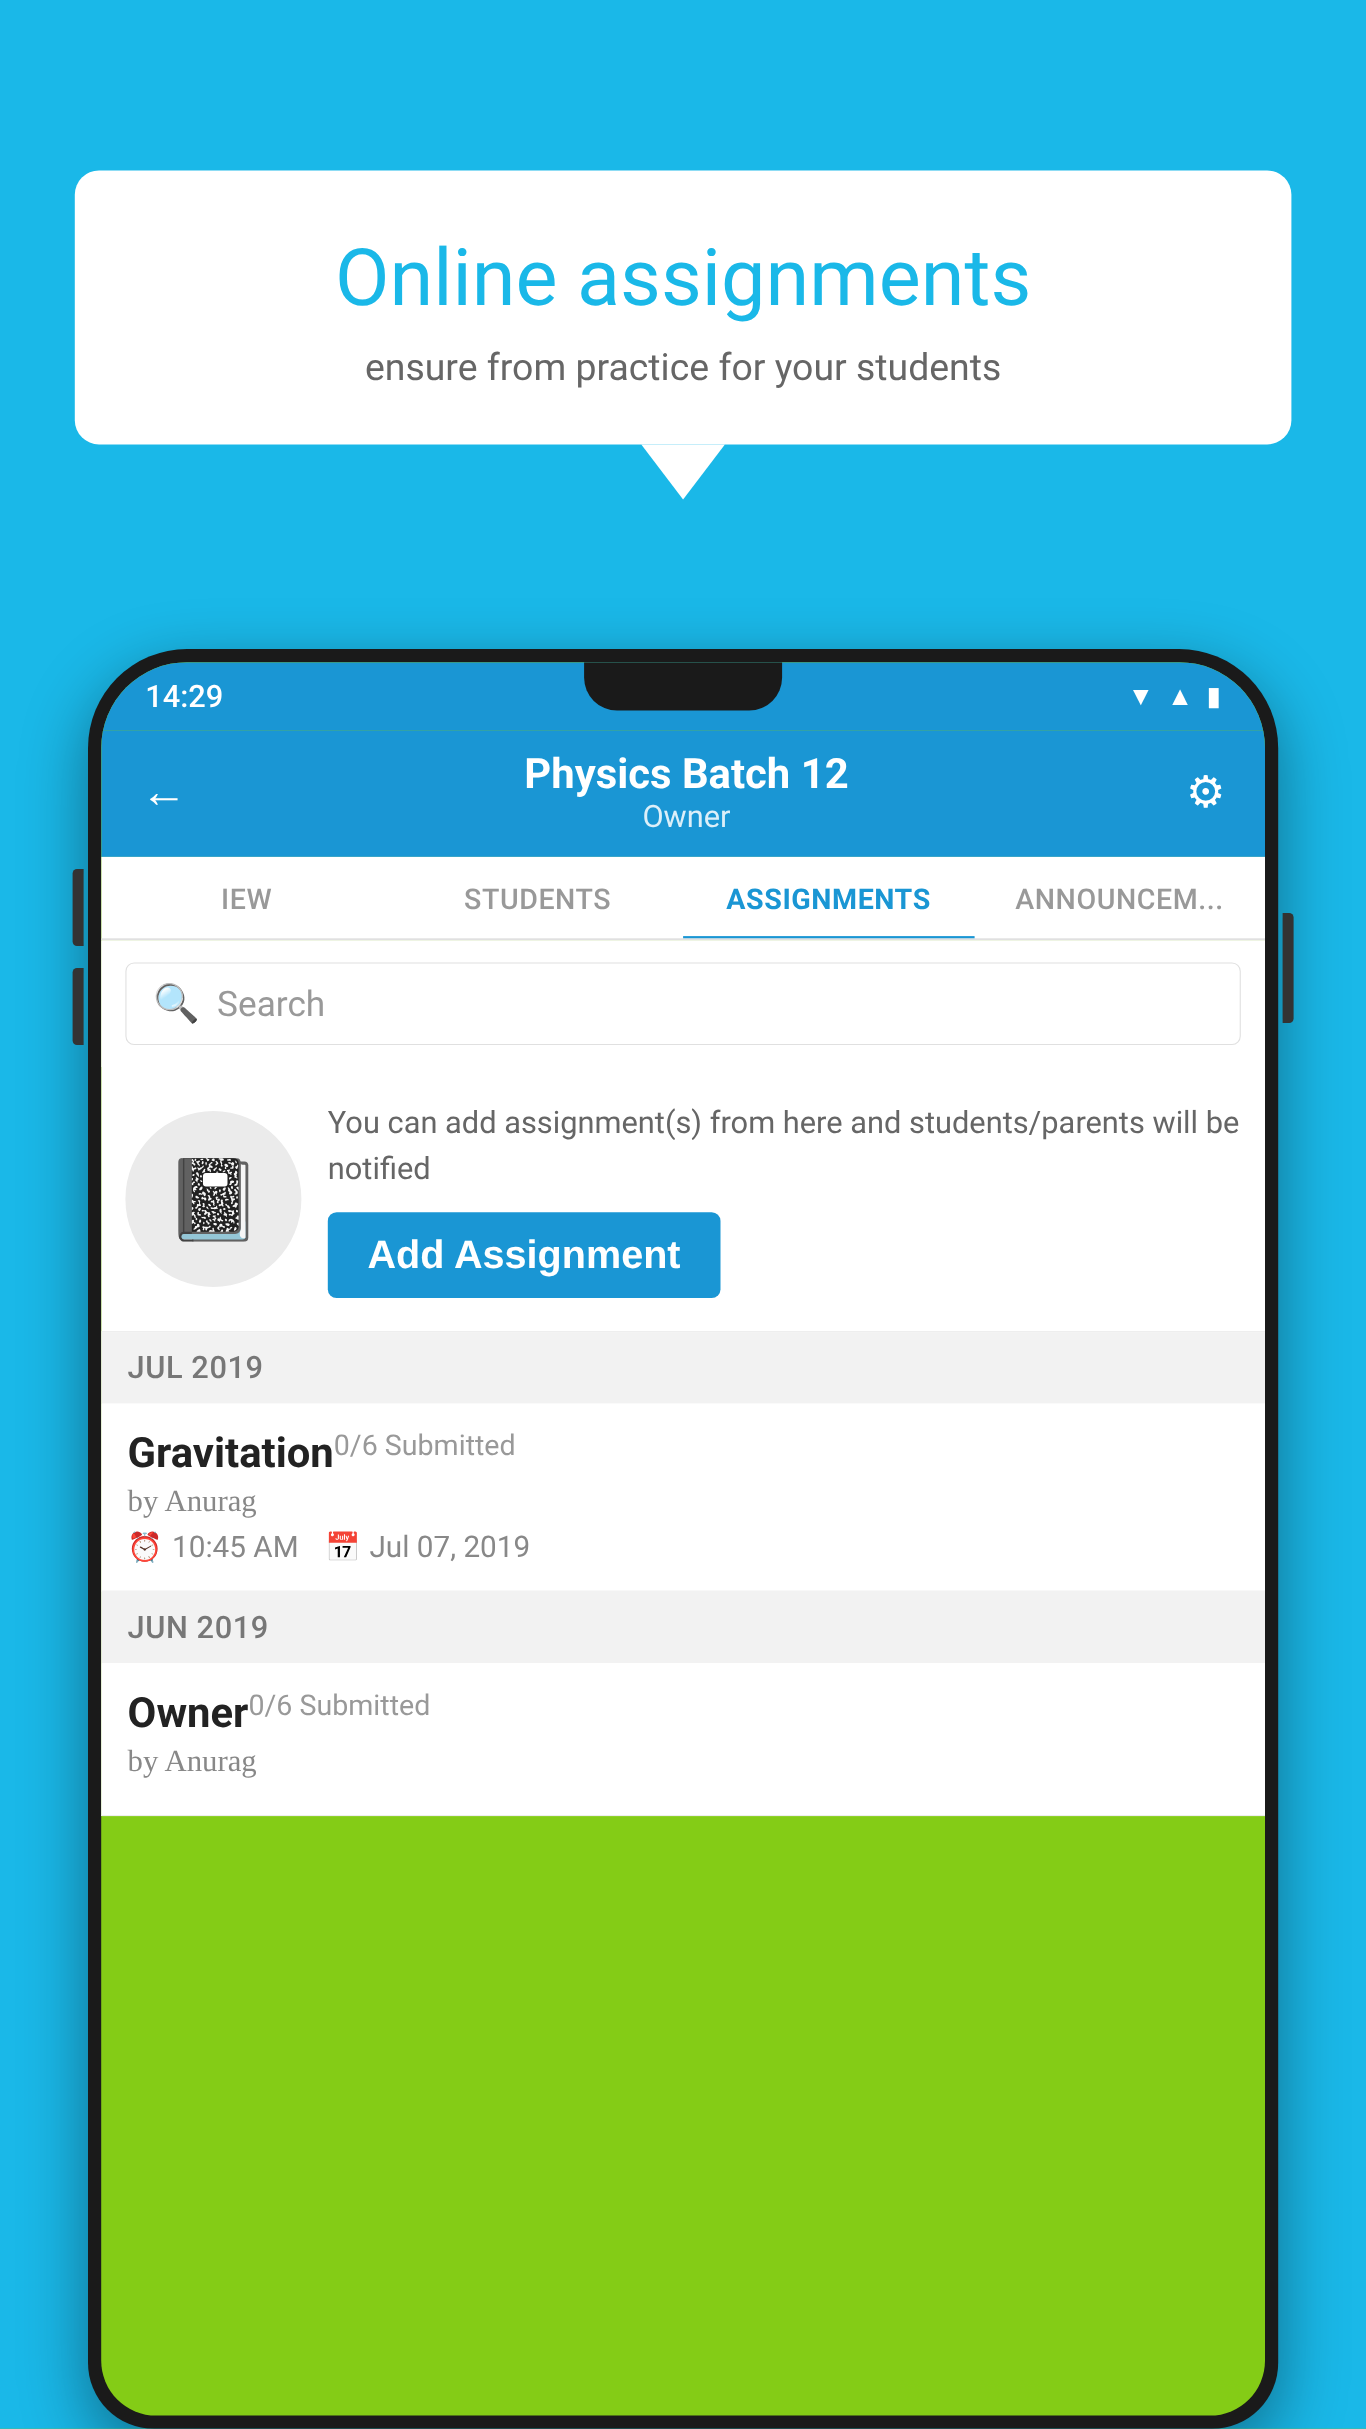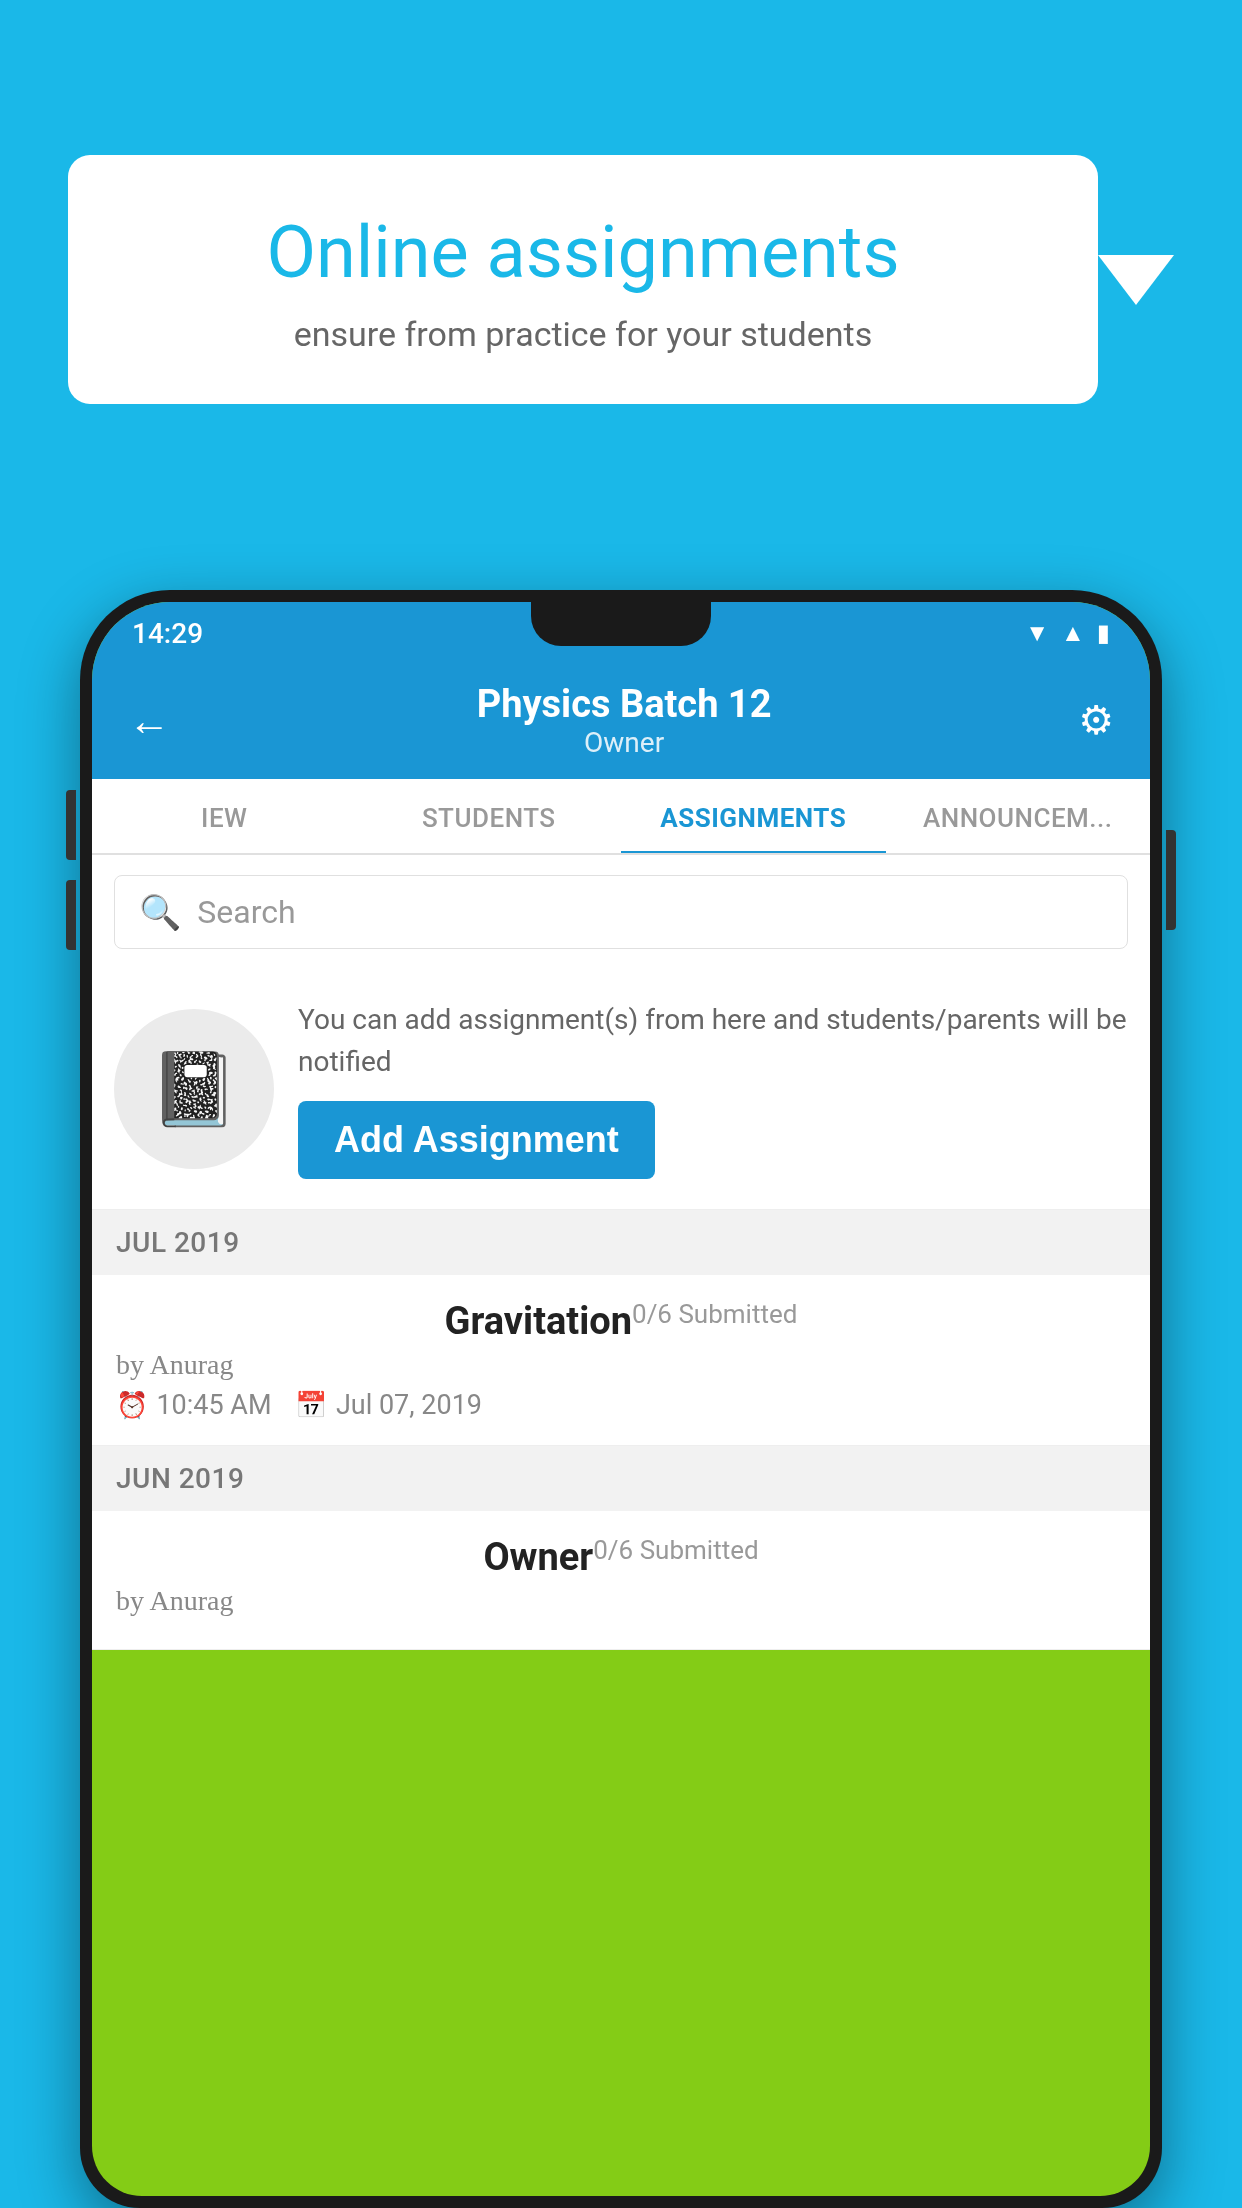--- a/index.html
+++ b/index.html
@@ -12,20 +12,21 @@
       position: relative;
     }
 
     
     .speech-bubble-container {
       position: absolute;
       top: 155px;
       left: 68px;
       right: 68px;
       display: flex;
+      flex-direction: column;
       align-items: center;
     }
     .speech-bubble {
       background: white;
       border-radius: 22px;
       padding: 55px 60px 50px;
       text-align: center;
       width: 100%;
     }
     .speech-bubble-title {
@@ -247,21 +248,21 @@
     }
 
     
     .assignment-item {
       padding: 24px 24px 24px;
       border-bottom: 1px solid #eee;
       background: white;
     }
     .assignment-top-row {
       display: flex;
-      justify-content: center;
+      justify-content: flex-start;
       align-items: flex-start;
       margin-bottom: 6px;
     }
     .assignment-name {
       font-size: 38px;
       font-weight: 700;
       color: #222;
     }
     .assignment-submitted {
       font-size: 26px;

